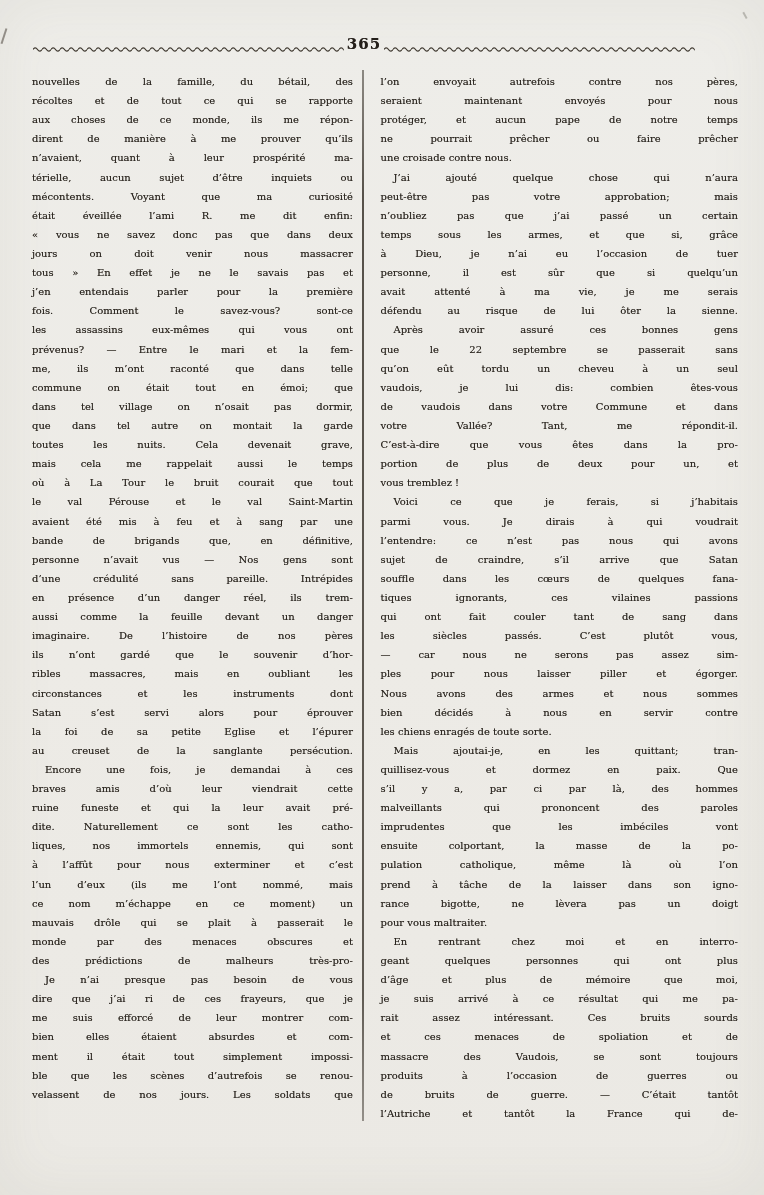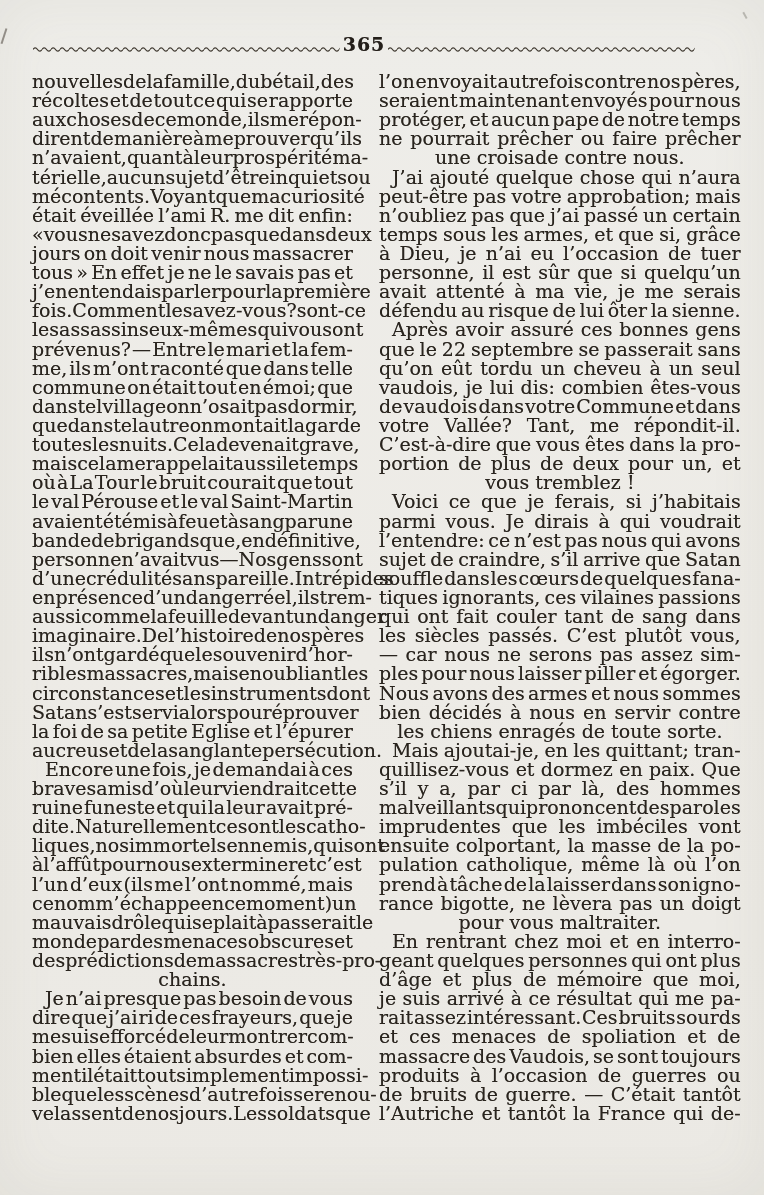--- a/index.html
+++ b/index.html
@@ -26,37 +26,37 @@
     position: absolute;
     left: 33px;
     top: 28px;
     width: 662px;
     height: 30px;
     display: flex;
     align-items: center;
   }
   .wave { flex: 1 1 0; height: 9px; margin-top: 12px; }
   .page-number {
-    font-size: 19px;
+    font-size: 15px;
     font-weight: bold;
     letter-spacing: 1px;
     padding: 0 3px;
     margin-top: 2px;
     color: #241f1a;
     text-shadow: 0 0 0.6px rgba(36,31,26,0.6);
   }
 
   .columns {
     position: absolute;
     left: 32px;
     top: 72px;
     width: 706px;
     display: flex;
   }
-  .column { font-size: 19px; text-align: center; }
+  .column { font-size: 10px; }
   .col-left { width: 321px; }
   .col-right { flex: 1 1 auto; padding-left: 17px; }
   .divider {
     width: 1.5px;
     background: linear-gradient(180deg, rgba(60,54,46,0.55), rgba(60,54,46,0.85) 12%, rgba(60,54,46,0.8) 88%, rgba(60,54,46,0.5));
     margin-left: 9px;
     align-self: stretch;
     margin-top: -2px;
     margin-bottom: 2px;
   }
@@ -508,24 +508,23 @@
           <span>par</span>
           <span>des</span>
           <span>menaces</span>
           <span>obscures</span>
           <span>et</span>
         </div>
         <div class="line j">
           <span>des</span>
           <span>prédictions</span>
           <span>de</span>
-          <span>massacres</span>
+          <span>malheurs</span>
           <span>très-pro-</span>
         </div>
-        <div class="line">chains.</div>
         <div class="line j i">
           <span>Je</span>
           <span>n’ai</span>
           <span>presque</span>
           <span>pas</span>
           <span>besoin</span>
           <span>de</span>
           <span>vous</span>
         </div>
         <div class="line j">

